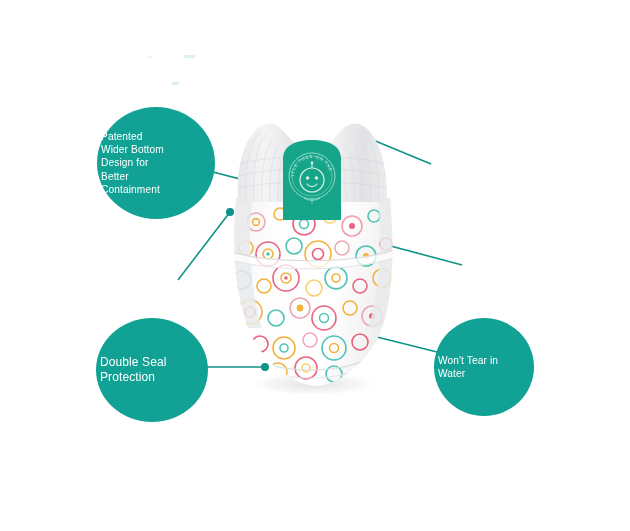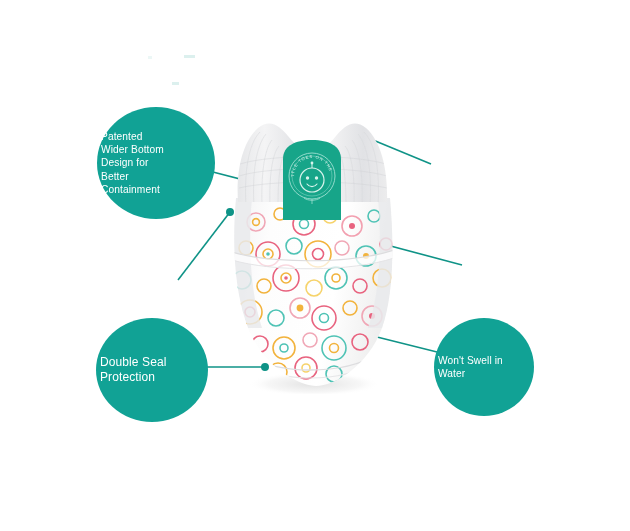--- a/index.html
+++ b/index.html
@@ -280,17 +280,17 @@
 
 
   <div class="bubble" id="bubble-doubleseal">
     <span class="bubble-text">Double Seal
 Protection</span>
   </div>
 
 
 
   <div class="bubble" id="bubble-wontswell">
-    <span class="bubble-text">Won't Swell in
+    <span class="bubble-text">Won't Tear in
 Water</span>
   </div>
 
 </div>
 
 </body></html>

